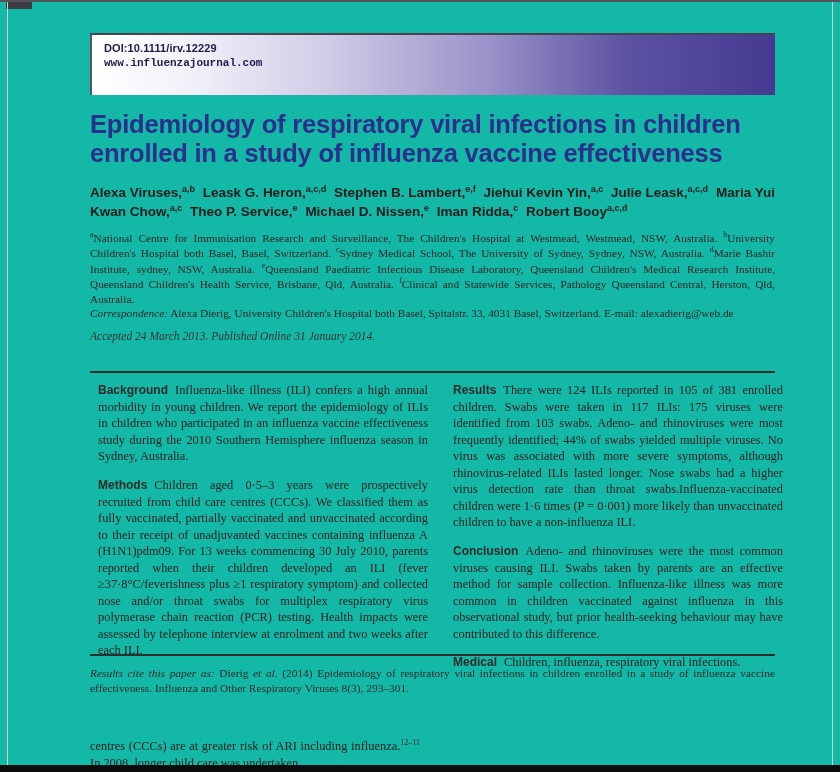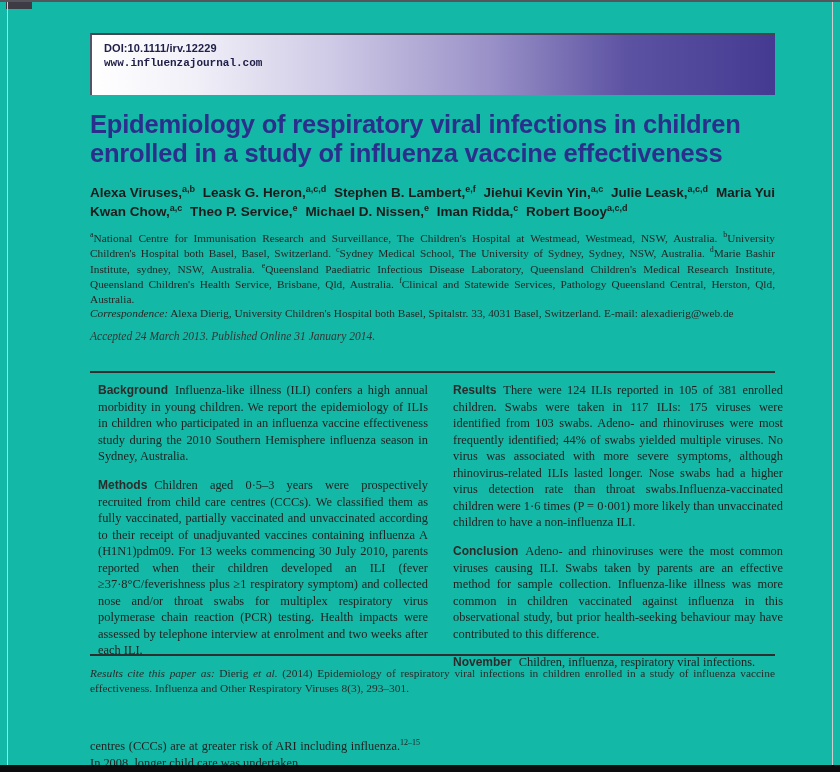--- a/index.html
+++ b/index.html
@@ -147,30 +147,30 @@
     <div class="rule1"></div>
 
     <div class="abstract">
       <div class="col">
         <p><span class="label">Background</span><span>Influenza-like illness (ILI) confers a high annual morbidity in young children. We report the epidemiology of ILIs in children who participated in an influenza vaccine effectiveness study during the 2010 Southern Hemisphere influenza season in Sydney, Australia.</span></p>
         <p><span class="label">Methods</span><span>Children aged 0·5–3 years were prospectively recruited from child care centres (CCCs). We classified them as fully vaccinated, partially vaccinated and unvaccinated according to their receipt of unadjuvanted vaccines containing influenza A (H1N1)pdm09. For 13 weeks commencing 30 July 2010, parents reported when their children developed an ILI (fever ≥37·8°C/feverishness plus ≥1 respiratory symptom) and collected nose and/or throat swabs for multiplex respiratory virus polymerase chain reaction (PCR) testing. Health impacts were assessed by telephone interview at enrolment and two weeks after each ILI.</span></p>
       </div>
       <div class="col">
         <p><span class="label">Results</span><span>There were 124 ILIs reported in 105 of 381 enrolled children. Swabs were taken in 117 ILIs: 175 viruses were identified from 103 swabs. Adeno- and rhinoviruses were most frequently identified; 44% of swabs yielded multiple viruses. No virus was associated with more severe symptoms, although rhinovirus-related ILIs lasted longer. Nose swabs had a higher virus detection rate than throat swabs.Influenza-vaccinated children were 1·6 times (P = 0·001) more likely than unvaccinated children to have a non-influenza ILI.</span></p>
         <p><span class="label">Conclusion</span><span>Adeno- and rhinoviruses were the most common viruses causing ILI. Swabs taken by parents are an effective method for sample collection. Influenza-like illness was more common in children vaccinated against influenza in this observational study, but prior health-seeking behaviour may have contributed to this difference.</span></p>
-        <p><span class="label">November</span><span>Children, influenza, respiratory viral infections.</span></p>
+        <p><span class="label">Medical</span><span>Children, influenza, respiratory viral infections.</span></p>
       </div>
     </div>
 
     <div class="rule2"></div>
 
     <div class="citation"><span class="it">Results cite this paper as:</span><span> Dierig </span><span class="it">et al.</span><span> (2014) Epidemiology of respiratory viral infections in children enrolled in a study of influenza vaccine effectiveness. Influenza and Other Respiratory Viruses 8(3), 293–301.</span></div>
 
     <div class="intro-row">
       <div class="col">
-        <p class="intro-text"><span>centres (CCCs) are at greater risk of ARI including influenza.</span><sup>12–15</sup><span> In 2008, longer child care was undertaken</span></p>
+        <p class="intro-text"><span>centres (CCCs) are at greater risk of ARI including influenza.</span><sup>12–11</sup><span> In 2008, longer child care was undertaken</span></p>
       </div>
     </div>
 
   </div>
 
   <div class="bottom-bar"></div>
 </div>
 
 </body></html>

